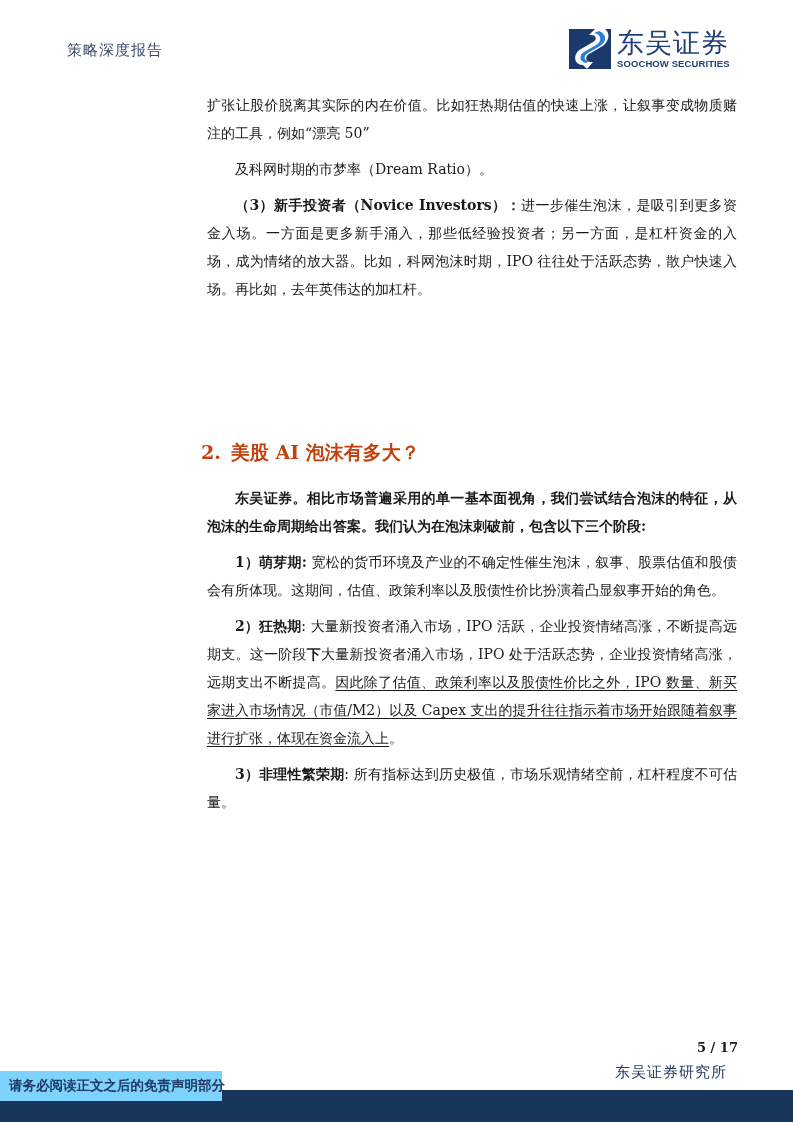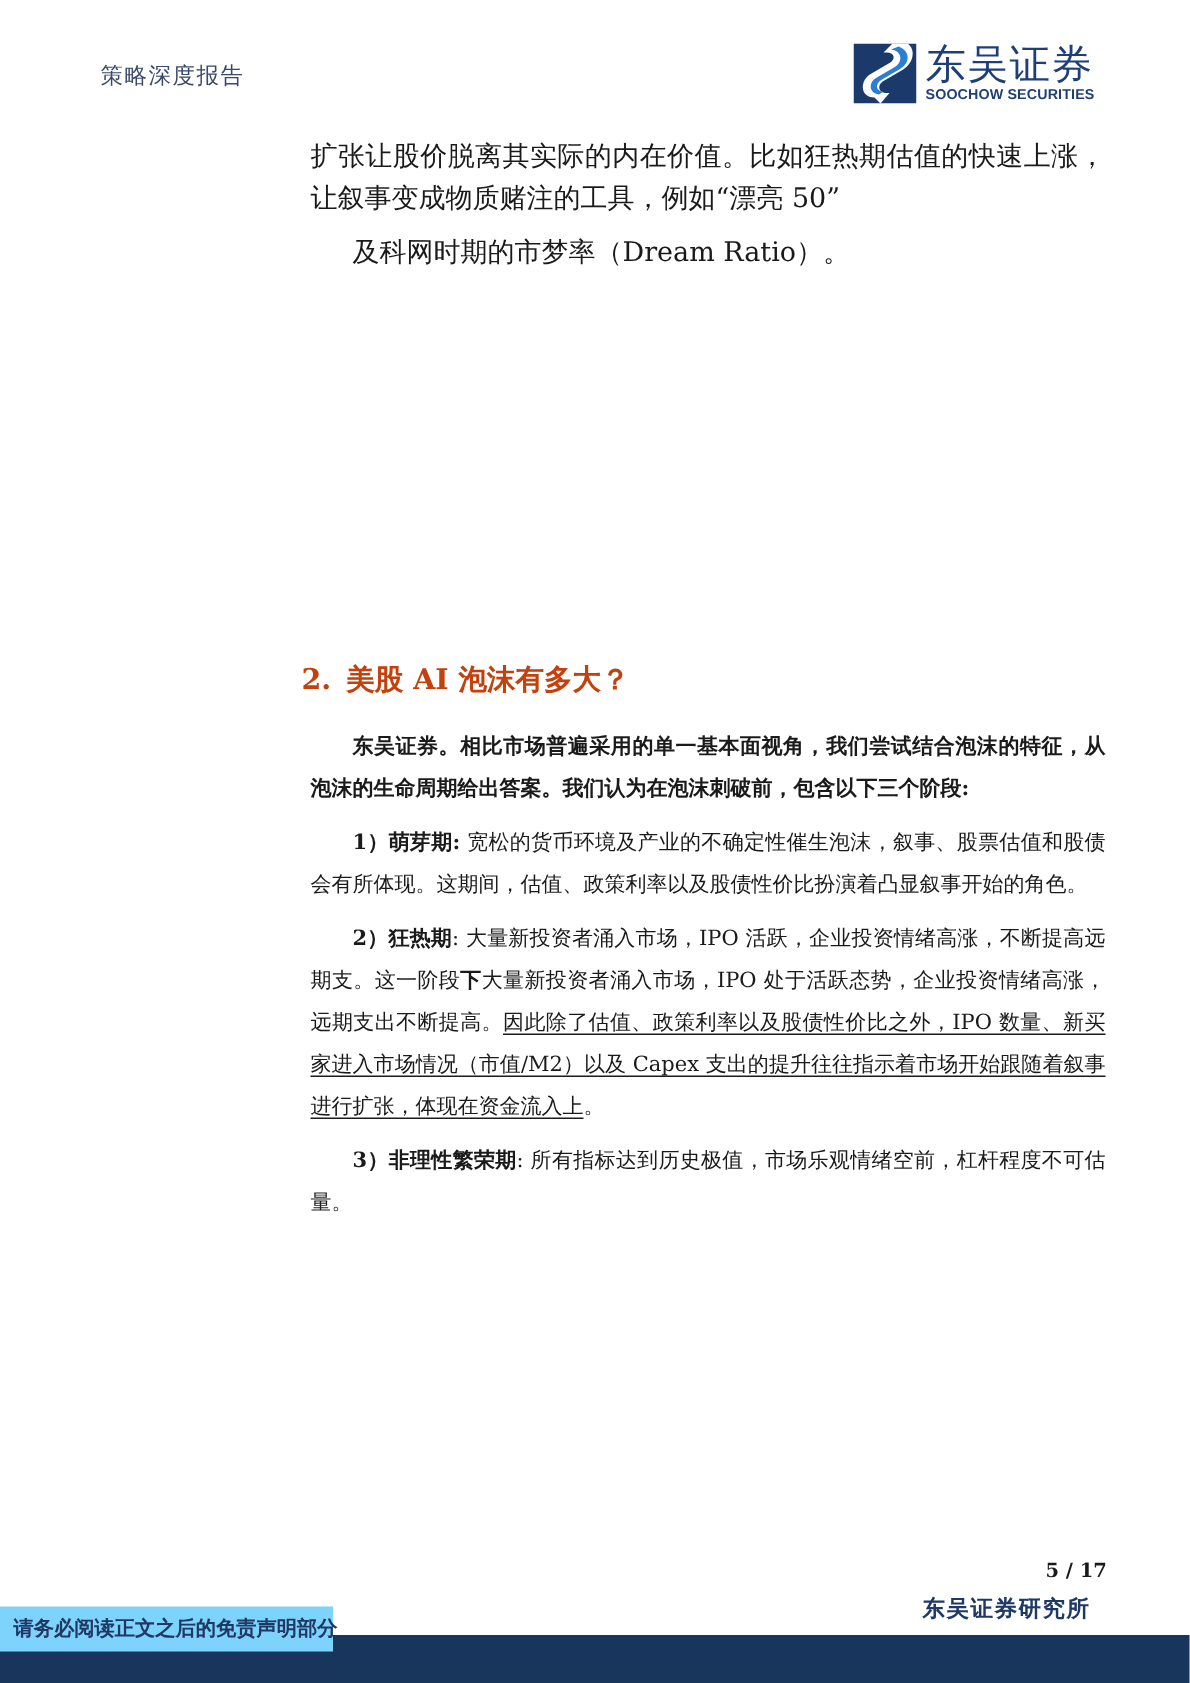--- a/index.html
+++ b/index.html
@@ -20,21 +20,21 @@
       font-family: "DejaVu Sans", "Liberation Sans", sans-serif;
       font-size: 27px; color: #1f3f77; letter-spacing: 1px; white-space: nowrap;
     }
     .logo-en {
       position: absolute; left: 48px; top: 29px;
       font-family: "Liberation Sans", "DejaVu Sans", sans-serif;
       font-weight: bold; font-size: 9.5px; color: #1f3f77; white-space: nowrap; letter-spacing: 0.1px;
     }
     .content {
       position: absolute; left: 207px; top: 91px; width: 530px;
-      font-size: 18px; line-height: 28px; text-align: justify;
+      font-size: 14px; line-height: 28px; text-align: justify;
     }
     .content p { margin: 0 0 8px 0; }
     .indent { text-indent: 28px; }
     .b { font-weight: bold; }
     .u { text-decoration: underline; text-underline-offset: 3px; }
     .section-heading {
       position: absolute; left: 201px; top: 440px;
       font-size: 19px; font-weight: bold; color: #c2410c;
     }
     .section-heading .num { margin-right: 10px; }
@@ -42,21 +42,21 @@
       position: absolute; left: 207px; top: 484px; width: 530px;
       font-size: 14px; line-height: 28px; text-align: justify;
     }
     .content2 p { margin: 0 0 8px 0; }
     .page-num {
       position: absolute; left: 697px; top: 1040px;
       font-size: 13px; font-weight: bold; color: #1a1a1a;
     }
     .footer-org {
       position: absolute; left: 615px; top: 1063px;
-      font-size: 15px; font-weight: bold; color: #1f3864; letter-spacing: 1px;
+      font-size: 15px; font-weight: normal; color: #1f3864; letter-spacing: 1px;
     }
     .disclaimer-box {
       position: absolute; left: 0; top: 1071px; width: 222px; height: 30px;
       background: #7dd3fc; z-index: 2;
     }
     .disclaimer-text {
       position: absolute; left: 9px; top: 6px;
       font-size: 13.5px; font-weight: bold; color: #1f3864; white-space: nowrap;
     }
     .footer-band {
@@ -77,20 +77,21 @@
       <path d="M17 34 C10 33 10 26 15 23 L27 16 C33 13 33 5 25 4 L30 2 C38 5 38 13 31 17 L19 24 C14 27 15 32 20 32 Z" fill="#2a7fd4"></path>
     </svg>
     <div class="logo-cn">东吴证券</div>
     <div class="logo-en">SOOCHOW SECURITIES</div>
   </div>
 </div>
 
 <div class="content">
   <p>扩张让股价脱离其实际的内在价值。比如狂热期估值的快速上涨，让叙事变成物质赌注的工具，例如“漂亮 50”</p>
   <p class="indent">及科网时期的市梦率（Dream Ratio）。</p>
+  <p class="indent"><span class="b">（3）新手投资者（Novice Investors）：</span><span>进一步催生泡沫，是吸引到更多资金入场。一方面是更多新手涌入，那些低经验投资者；另一方面，是杠杆资金的入场，成为情绪的放大器。比如，科网泡沫时期，IPO 往往处于活跃态势，散户快速入场。再比如，去年英伟达的加杠杆。</span></p>
 </div>
 
 <div class="section-heading">
   <span class="num">2.</span><span>美股 AI 泡沫有多大？</span>
 </div>
 
 <div class="content2">
   <p class="indent b">东吴证券。相比市场普遍采用的单一基本面视角，我们尝试结合泡沫的特征，从泡沫的生命周期给出答案。我们认为在泡沫刺破前，包含以下三个阶段:</p>
   <p class="indent"><span class="b">1）萌芽期:</span> <span>宽松的货币环境及产业的不确定性催生泡沫，叙事、股票估值和股债会有所体现。这期间，估值、政策利率以及股债性价比扮演着凸显叙事开始的角色。</span></p>
   <p class="indent"><span class="b">2）狂热期</span><span>: 大量新投资者涌入市场，IPO 活跃，企业投资情绪高涨，不断提高远期支。这一阶段</span><span class="b">下</span><span>大量新投资者涌入市场，IPO 处于活跃态势，企业投资情绪高涨，远期支出不断提高。</span><span class="u">因此除了估值、政策利率以及股债性价比之外，IPO 数量、新买家进入市场情况（市值/M2）以及 Capex 支出的提升往往指示着市场开始跟随着叙事进行扩张，体现在资金流入上</span><span>。</span></p>

